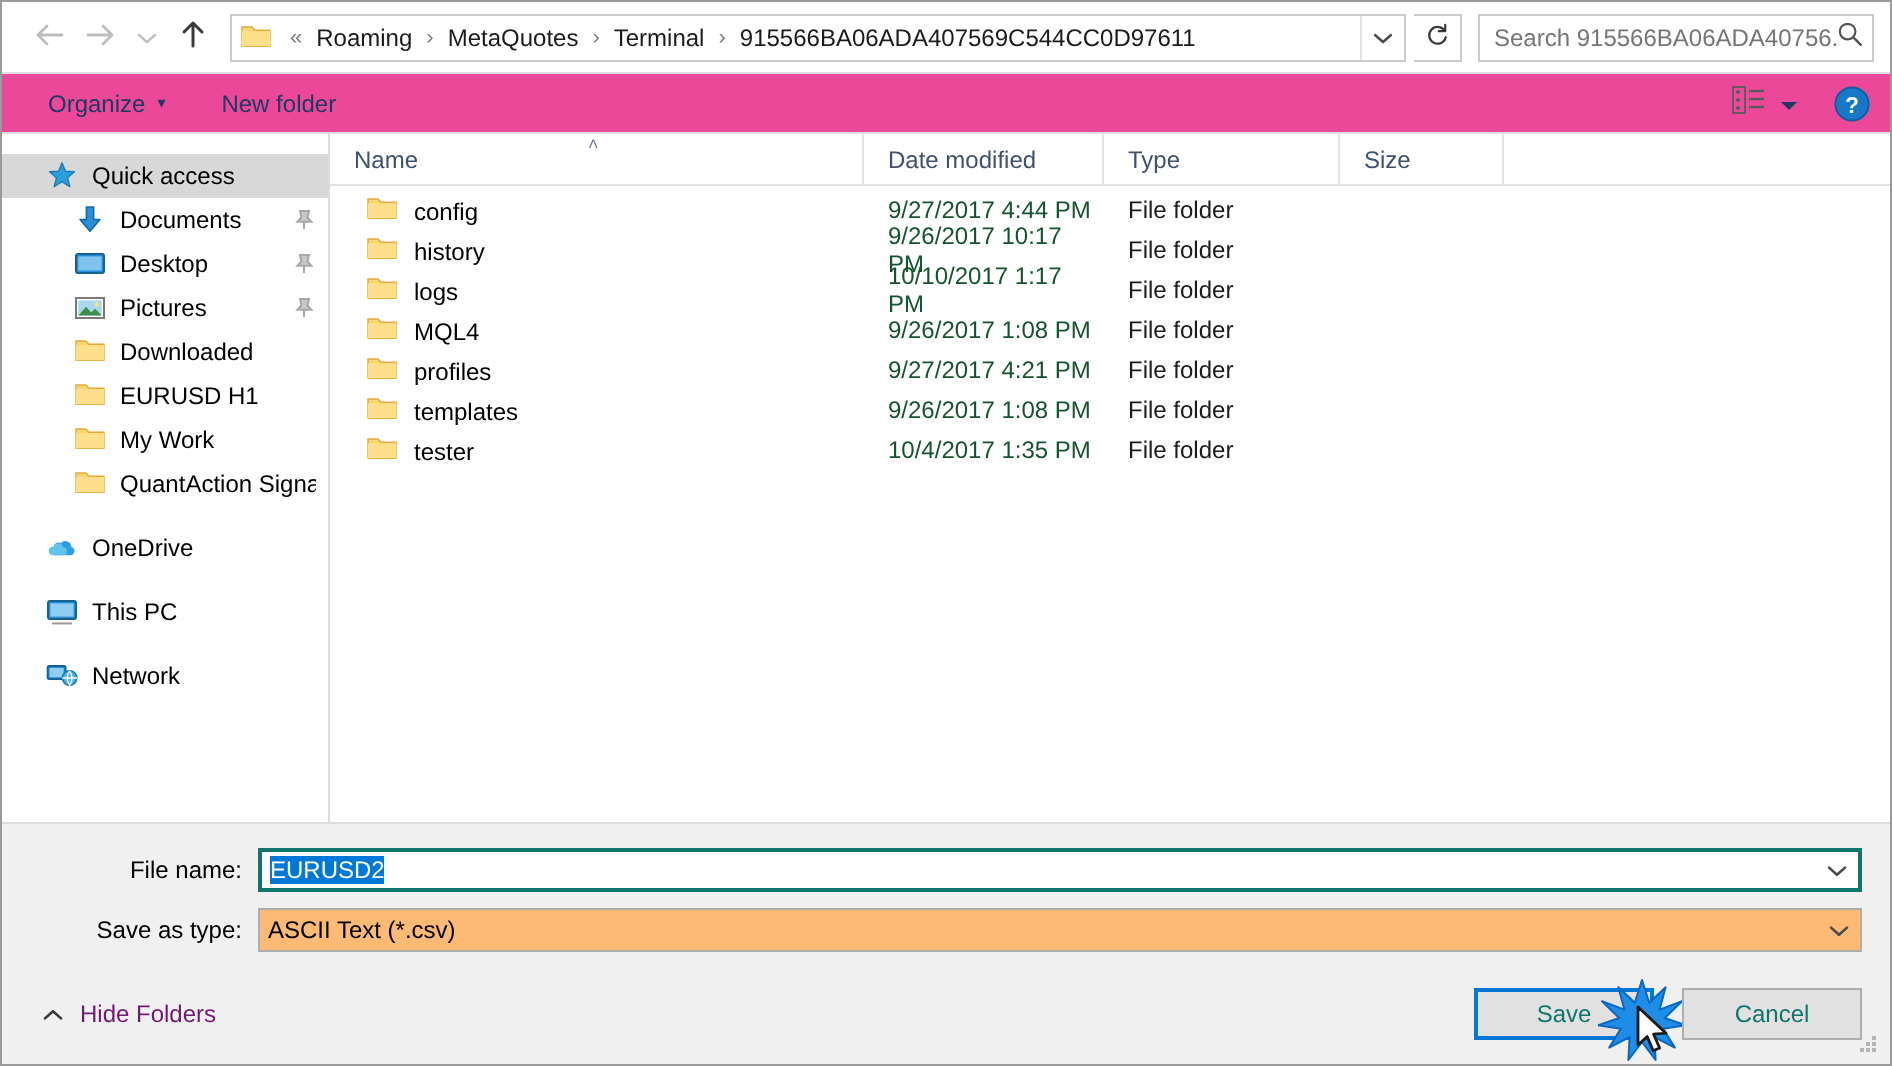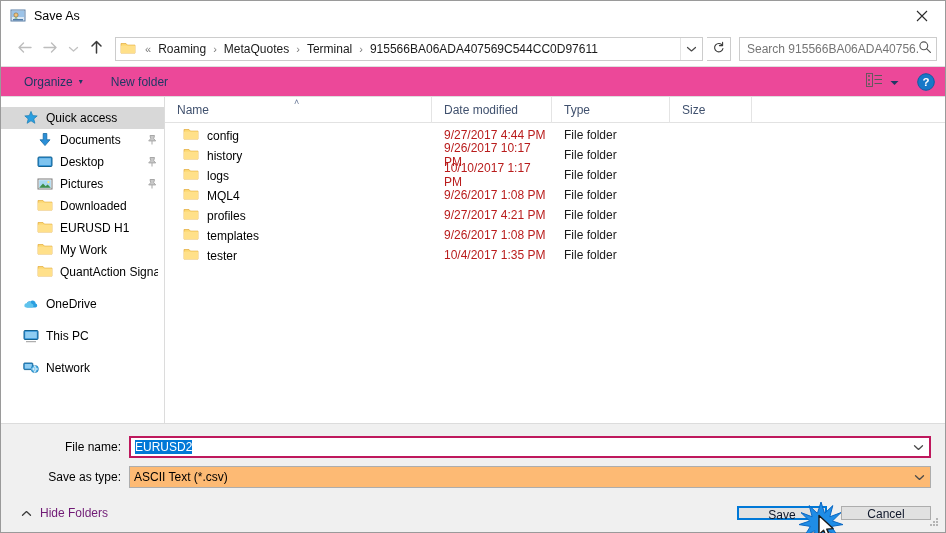--- a/index.html
+++ b/index.html
@@ -167,21 +167,21 @@
     font-size: 12px; color: #000; cursor: default;
   }
   .cell-name {
     width: 267px; flex: 0 0 267px; display: flex; align-items: flex-end;
     padding-left: 18px; overflow: hidden;
   }
   .cell-name .ficon {
     width: 16px; height: 16px; flex: 0 0 16px; margin-right: 8px;
     position: relative;
   }
-  .cell-date { width: 120px; flex: 0 0 120px; padding-left: 12px; color: #b91c1c; }
+  .cell-date { width: 120px; flex: 0 0 120px; padding-left: 12px; color: #14532d; }
   .cell-type { width: 118px; flex: 0 0 118px; padding-left: 12px; color: #1b1b1b; }
   .cell-size { width: 82px; flex: 0 0 82px; padding-left: 12px; }
 
   
   .footer {
     flex: 0 0 auto; background: #f0f0f0;
     border-top: 1px solid #dcdcdc;
     padding: 12px 14px 0 14px;
   }
   .formrow {
@@ -191,21 +191,21 @@
   .formlabel {
     width: 114px; flex: 0 0 114px; text-align: right;
     padding-right: 8px; font-size: 12px; color: #000;
   }
   .combo {
     flex: 1 1 auto; height: 22px; min-width: 0;
     display: flex; align-items: center;
     background: #ffffff; border: 1px solid #7a7a7a;
     padding-left: 4px;
   }
-  .combo.focused { border: 2px solid #be185d; }
+  .combo.focused { border: 2px solid #0f766e; }
   .combo.disabled { background: #fdba74; border: 1px solid #adadad; }
   .combo .val { flex: 1 1 auto; font-size: 12px; overflow: hidden; white-space: nowrap; }
   .combo .val .sel { background: #0078d7; color: #ffffff; padding: 1px 0; }
   .combo .arrow {
     width: 22px; flex: 0 0 22px; height: 100%;
     display: flex; align-items: center; justify-content: center;
   }
 
   
   .btnrow {
@@ -214,23 +214,23 @@
     padding: 10px 14px 12px 14px;
     position: relative;
   }
   .hidefolders {
     display: flex; align-items: center; gap: 8px;
     font-size: 12px; color: #701a75; cursor: default;
     padding-left: 6px;
   }
   .btnspacer { flex: 1 1 auto; }
   .btn {
-    width: 90px; height: 14px;
-    display: flex; justify-content: center;
-    font-size: 12px; color: #0f172a;
+    width: 90px; height: 26px;
+    display: flex; align-items: center; justify-content: center;
+    font-size: 12px; color: #0f766e;
     background: #e1e1e1; border: 1px solid #adadad;
     cursor: default; position: relative;
   }
   .btn.primary { border: 2px solid #0078d7; margin-right: 14px; }
   .grip {
     position: absolute; right: 5px; bottom: 4px;
     width: 12px; height: 12px;
   }
   .burst {
     position: absolute; left: 60px; top: -8px;
@@ -239,39 +239,20 @@
   .cursor-ptr {
     position: absolute; left: 78px; top: 6px;
     width: 20px; height: 28px; pointer-events: none;
   }
 </style>
 </head>
 <body>
 
 <div class="dialog">
 
-  <div class="titlebar">
-    <span class="title-icon">
-      <svg width="16" height="16" viewBox="0 0 16 16">
-        <rect x="1" y="2" width="14" height="11" fill="#dbe8f5" stroke="#5b7fa6" stroke-width="1"></rect>
-        <rect x="2" y="3" width="12" height="6" fill="#9cc3e8"></rect>
-        <circle cx="6" cy="7" r="2.1" fill="#f2c37a" stroke="#8a6a35" stroke-width=".6"></circle>
-        <path d="M3 11 h10 v1.5 H3z" fill="#4e7ba8"></path>
-        <path d="M4.5 10.5 c0-1.2 3-1.2 3 0z" fill="#5e9e48"></path>
-      </svg>
-    </span>
-    <span class="title-text">Save As</span>
-    <div class="close-btn">
-      <span>
-        <svg width="12" height="12" viewBox="0 0 12 12">
-          <path d="M1 1 L11 11 M11 1 L1 11" stroke="#2b2b2b" stroke-width="1.1" fill="none"></path>
-        </svg>
-      </span>
-    </div>
-  </div>
 
   <div class="addressrow">
     <div class="navbtn">
       <span>
         <svg width="17" height="15" viewBox="0 0 17 15">
           <path d="M15 7.5 H3 M7.5 3 L3 7.5 L7.5 12" stroke="#bdbdbd" stroke-width="1.4" fill="none" stroke-linecap="round" stroke-linejoin="round"></path>
         </svg>
       </span>
     </div>
     <div class="navbtn">

